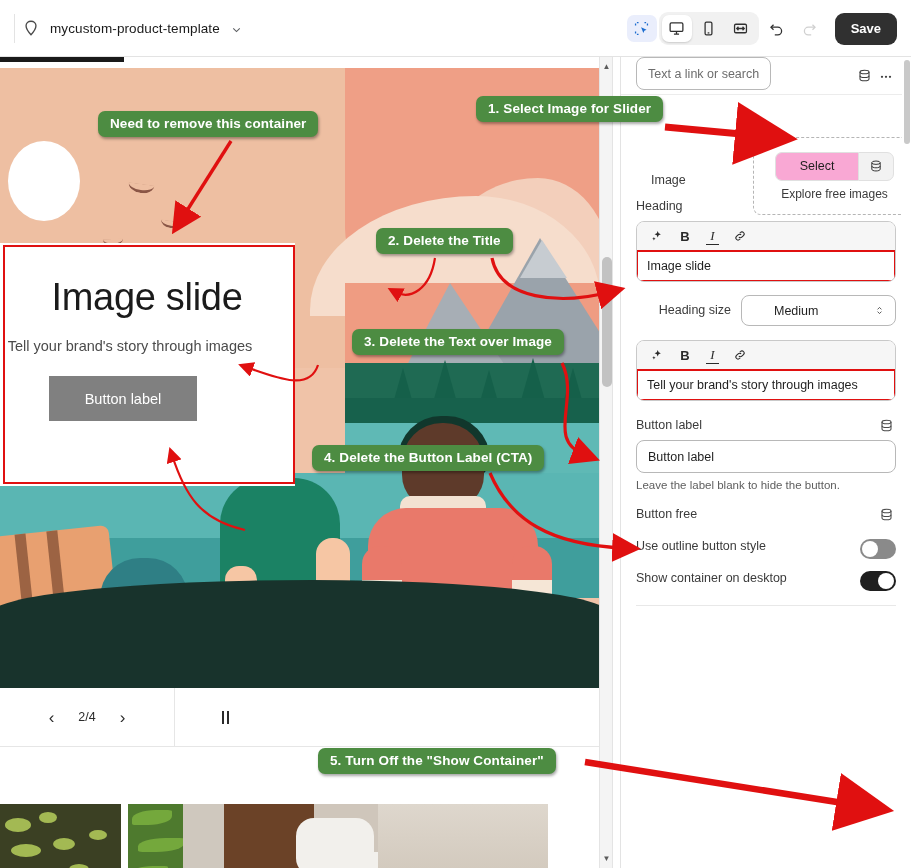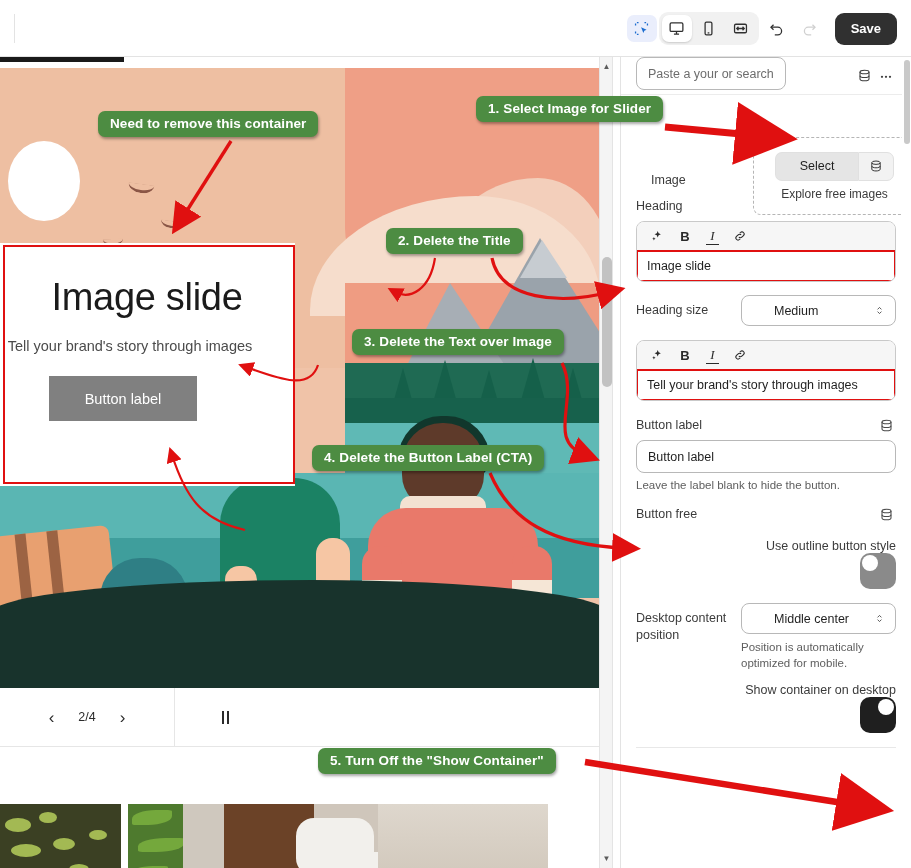--- a/index.html
+++ b/index.html
@@ -177,49 +177,49 @@
   .flabel-row { display:flex; align-items:center; justify-content:space-between; margin-bottom:5px; }
   .flabel { font-size:12.5px; color:#3b3b3b; }
   .dyn { width:20px;height:20px;display:flex;align-items:center;justify-content:center;color:#4a4a4a;cursor:pointer;}
 
   .img-picker {
     position:absolute; left:117px; top:42px; width:163px; height:78px;
     border:1px dashed #b5b5b5; border-radius:8px; background:#fff;
     display:flex; flex-direction:column; align-items:center; justify-content:center; gap:6px;
   }
   .select-split { display:flex; align-items:stretch; height:29px; }
-  .select-main { width:83px; background:#e5e5e5; border:1px solid #e0e0e0; border-right:none;
+  .select-main { width:83px; background:#f9a8d4; border:1px solid #e0e0e0; border-right:none;
                  border-radius:7px 0 0 7px; display:flex; align-items:center; justify-content:center;
                  font-size:12.5px; color:#1f1f1f; cursor:pointer; }
   .select-side { width:36px; background:#f2f2f2; border:1px solid #e0e0e0; border-radius:0 7px 7px 0;
                  display:flex; align-items:center; justify-content:center; cursor:pointer; color:#333; }
   .free-link { font-size:12px; color:#3b3b3b; cursor:pointer; }
   .img-label-abs { position:absolute; left:15px; top:78px; font-size:12.5px; color:#3b3b3b; }
 
   .rt-wrap { border:1px solid #c9c9c9; border-radius:8px; overflow:hidden; background:#fff; }
   .rt-bar { height:29px; background:#f6f6f6; border-bottom:1px solid #ddd;
             display:flex; align-items:center; gap:4px; padding:0 8px; }
   .rt-btn { width:24px; height:22px; display:flex; align-items:center; justify-content:center;
             color:#2a2a2a; cursor:pointer; font-size:13px; }
   .rt-input { height:30px; display:flex; align-items:center; padding:0 10px; font-size:12.5px; color:#1f1f1f; }
   .hl-red { outline:2.5px solid #e01010; outline-offset:-1px; }
 
-  .row-inline { display:flex; align-items:flex-start; justify-content:space-between; gap:10px; }
+  .row-inline { display:flex; align-items:flex-start; justify-content:flex-end; gap:10px; }
   .select-ctl { width:155px; height:31px; border:1px solid #b8b8b8; border-radius:8px; background:#fff;
                 display:flex; align-items:center; padding:0 9px; font-size:12.5px; color:#1f1f1f; cursor:pointer;}
   .select-ctl span { flex:1;margin-left:23px; }
   .txtinput { height:33px; border:1px solid #b8b8b8; border-radius:8px; background:#fff;
               display:flex; align-items:center; padding:0 11px; font-size:12.5px; color:#1f1f1f; }
   .txtinput.ph { color:#6d6d6d; }
   .helper { font-size:11.5px; color:#5e5e5e; margin-top:6px; }
   .toggle { width:36px; height:20px; border-radius:10px; background:#8a8a8a; position:relative; cursor:pointer; flex:0 0 36px;}
   .toggle i { position:absolute; top:2px; left:2px; width:16px; height:16px; border-radius:50%; background:#fff; }
   .toggle.on { background:#1f1f1f; }
   .toggle.on i { left:18px; }
-  .tog-row { display:flex; align-items:flex-end; justify-content:space-between; margin-top:15px;flex-direction:column; }
+  .tog-row { display:flex; align-items:flex-start; justify-content:space-between; margin-top:15px; }
   .tog-label { font-size:12.5px; color:#3b3b3b; }
   .sb-sep { height:1px; background:#e8e8e8; margin-top:14px; }
   .remove { display:flex; align-items:center; gap:10px; padding:13px 4px 0 6px; cursor:pointer; }
   .remove-txt { font-size:13px; color:#b3203b; font-weight:bold; }
 
   
   .sbar-track { position:absolute; right:0; top:0; width:9px; height:811px; background:#fff; }
   .sbar-thumb { position:absolute; right:1px; top:3px; width:6px; height:84px; background:#c9c9c9; border-radius:3px; }
 
   
@@ -232,20 +232,33 @@
   }
   svg.arrows { position:absolute; left:0; top:0; width:911px; height:868px; z-index:35; pointer-events:none; }
 </style>
 </head>
 <body>
 
 <div id="app">
 
   <div class="topbar">
     <div class="tb-divider"></div>
+    <div class="topbar-left">
+      <span class="doc-icon">
+        <svg viewBox="0 0 20 20" fill="none" stroke="currentColor" stroke-width="1.5">
+          <path d="M10 2.5c3 0 5.5 2.2 5.5 5 0 4-5.5 10-5.5 10S4.5 11.5 4.5 7.5c0-2.8 2.5-5 5.5-5z"></path>
+        </svg>
+      </span>
+      <span class="doc-title">mycustom-product-template</span>
+      <span class="chev">
+        <svg viewBox="0 0 16 16" fill="none" stroke="currentColor" stroke-width="1.4">
+            <path d="M4 6.5L8 10.5L12 6.5"></path>
+          </svg>
+      </span>
+    </div>
 
     <div class="topbar-right">
       <button class="vbtn accent sel-soft">
         <svg width="17" height="17" viewBox="0 0 20 20" fill="none" stroke="currentColor" stroke-width="1.5">
           <path d="M3 6.5V4a1 1 0 011-1h2.5M17 6.5V4a1 1 0 00-1-1h-2.5M3 13.5V16a1 1 0 001 1h2.5" stroke-dasharray="2.5 2"></path>
           <path d="M9.5 8.5l6.5 3-2.7 1-1.1 2.8-2.7-6.8z" fill="currentColor" stroke="none"></path>
         </svg>
       </button>
       <div class="vmode-group">
         <button class="vbtn sel">
@@ -513,44 +526,30 @@
         <div class="flabel-row">
           <span class="flabel">Button free</span>
           <span class="dyn">
             <svg width="15" height="15" viewBox="0 0 20 20" fill="none" stroke="currentColor" stroke-width="1.4">
               <ellipse cx="10" cy="5.3" rx="6" ry="2.4"></ellipse>
                 <path d="M4 5.3v9.4c0 1.3 2.7 2.4 6 2.4s6-1.1 6-2.4V5.3"></path>
                 <path d="M4 10.2c0 1.3 2.7 2.4 6 2.4s6-1.1 6-2.4"></path>
             </svg>
           </span>
         </div>
-        <div class="txtinput ph">Paste a your or search</div>
+        <div class="txtinput ph">Text a link or search</div>
       </div>
 
       <div class="tog-row">
         <span class="tog-label">Use outline button style</span>
         <div class="toggle">
             <i></i>
           </div>
       </div>
 
-      <div class="field" style="margin-top:14px;">
-        <div class="row-inline">
-          <span class="flabel" style="width:112px; line-height:1.35; padding-top:7px;">Desktop content position</span>
-          <div style="width:155px;">
-            <div class="select-ctl">
-              <span>Middle center</span>
-              <svg width="13" height="13" viewBox="0 0 20 20" fill="none" stroke="#4a4a4a" stroke-width="1.4">
-                <path d="M7 8.3L10 5.3l3 3M7 11.7l3 3 3-3"></path>
-              </svg>
-            </div>
-            <div class="helper" style="line-height:1.35;">Position is automatically optimized for mobile.</div>
-          </div>
-        </div>
-      </div>
 
       <div class="tog-row" style="margin-top:12px;">
         <span class="tog-label">Show container on desktop</span>
         <div class="toggle on">
             <i></i>
           </div>
       </div>
 
       <div class="sb-sep"></div>
 
@@ -582,18 +581,18 @@
     <path d="M318,365 C310,390 282,380 246,367" stroke="#e01010" stroke-width="2.2" fill="none" marker-end="url(#ahb)"></path>
 
     <path d="M490,473 C510,520 550,545 625,548" stroke="#e01010" stroke-width="3.2" fill="none" marker-end="url(#ah)"></path>
     <path d="M245,530 C200,520 185,495 172,455" stroke="#e01010" stroke-width="2.2" fill="none" marker-end="url(#ahb)"></path>
 
     <path d="M585,762 L862,806" stroke="#e01010" stroke-width="6.5" fill="none" marker-end="url(#ah)"></path>
   </svg>
 
   <div class="anno" style="left:98px; top:111px;">Need to remove this container</div>
   <div class="anno" style="left:476px; top:96px;">1. Select Image for Slider</div>
-  <div class="anno" style="left:386px; top:228px;">2. Delete the Title</div>
+  <div class="anno" style="left:376px; top:228px;">2. Delete the Title</div>
   <div class="anno" style="left:352px; top:329px;">3. Delete the Text over Image</div>
   <div class="anno" style="left:312px; top:445px;">4. Delete the Button Label (CTA)</div>
   <div class="anno" style="left:318px; top:748px;">5. Turn Off the "Show Container"</div>
 
 </div>
 
 </body></html>

